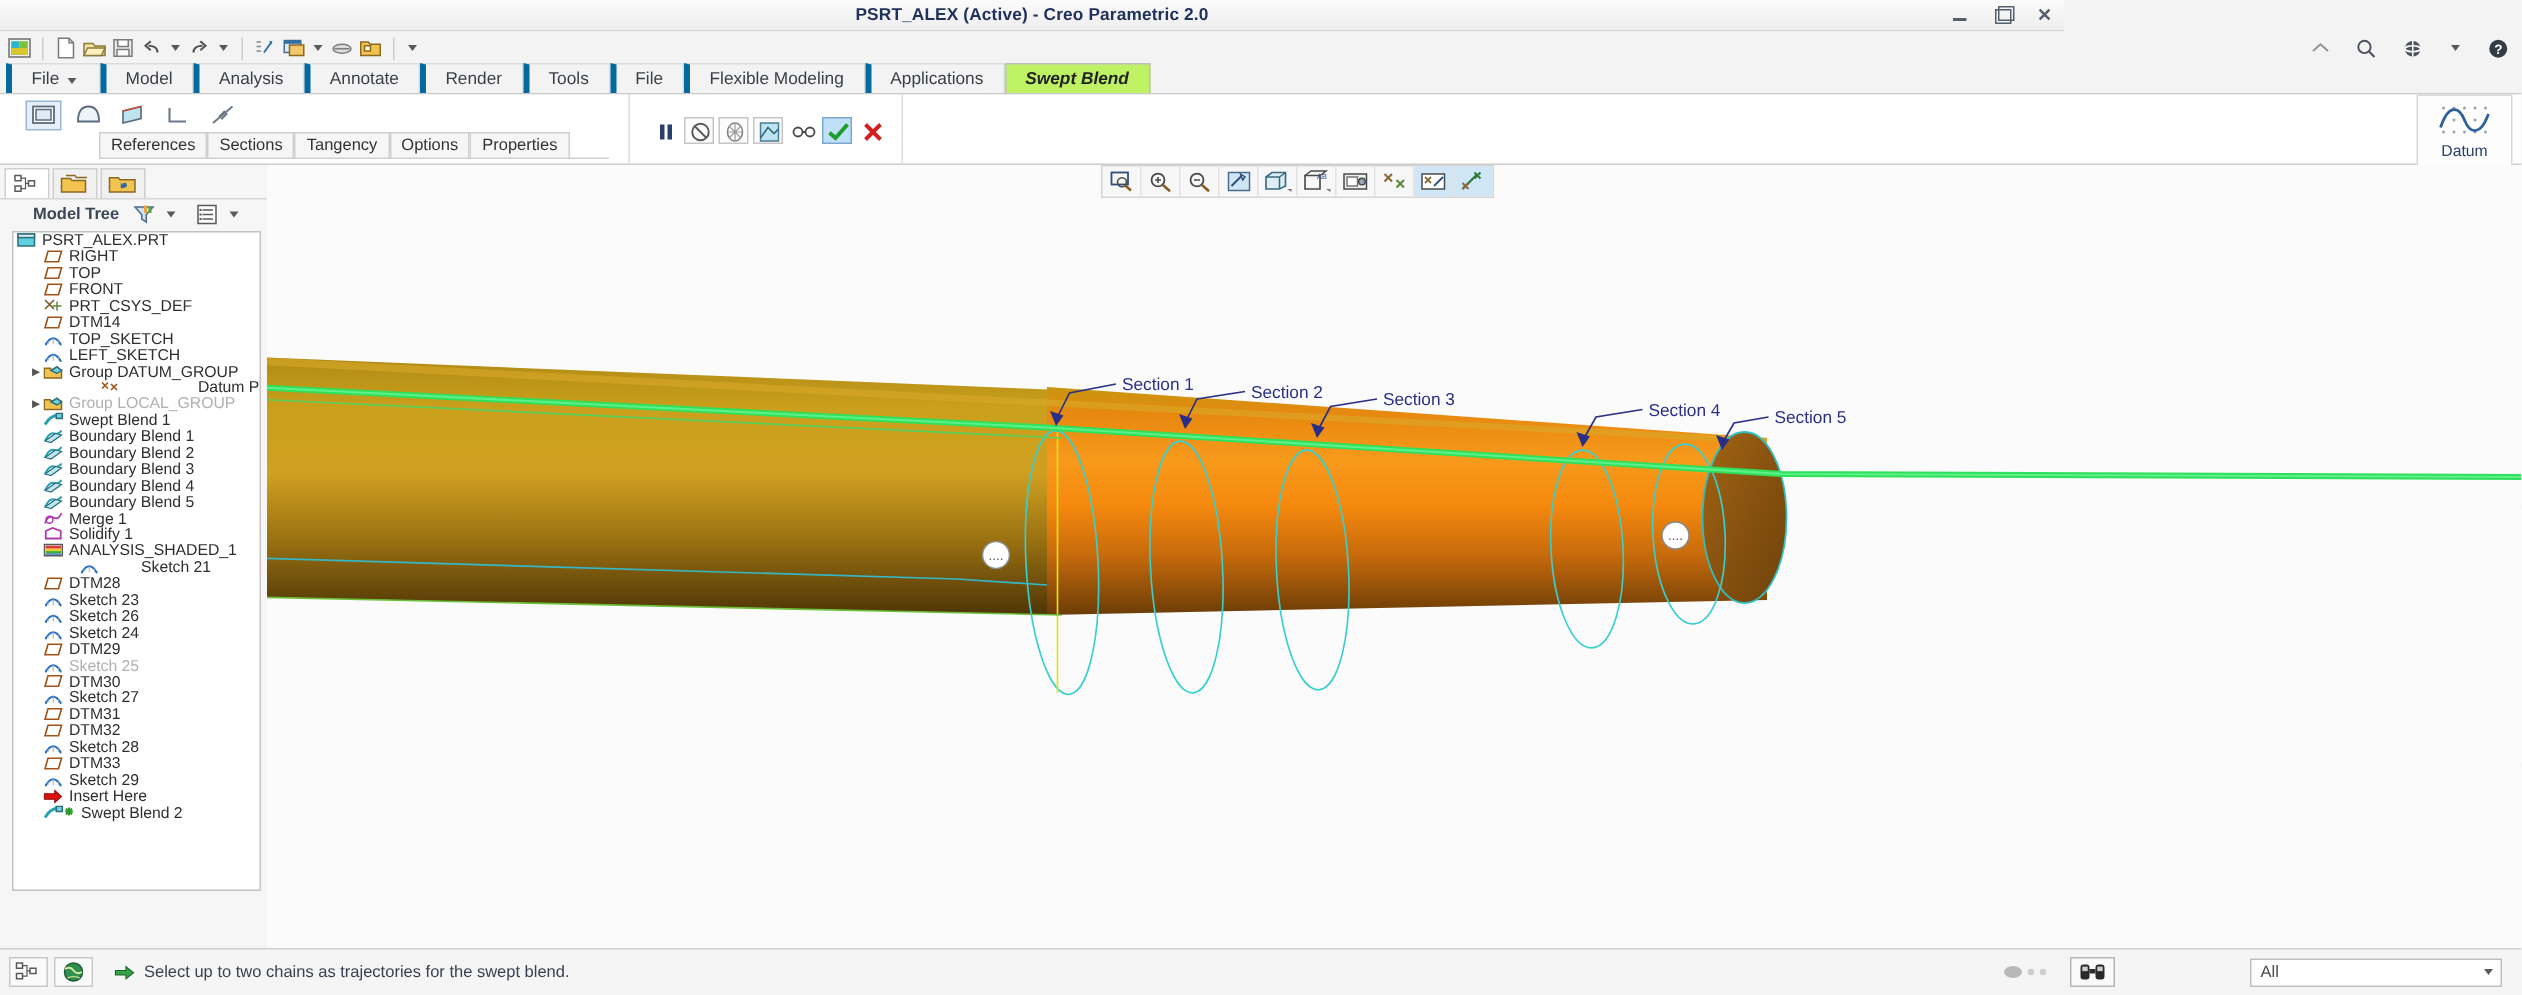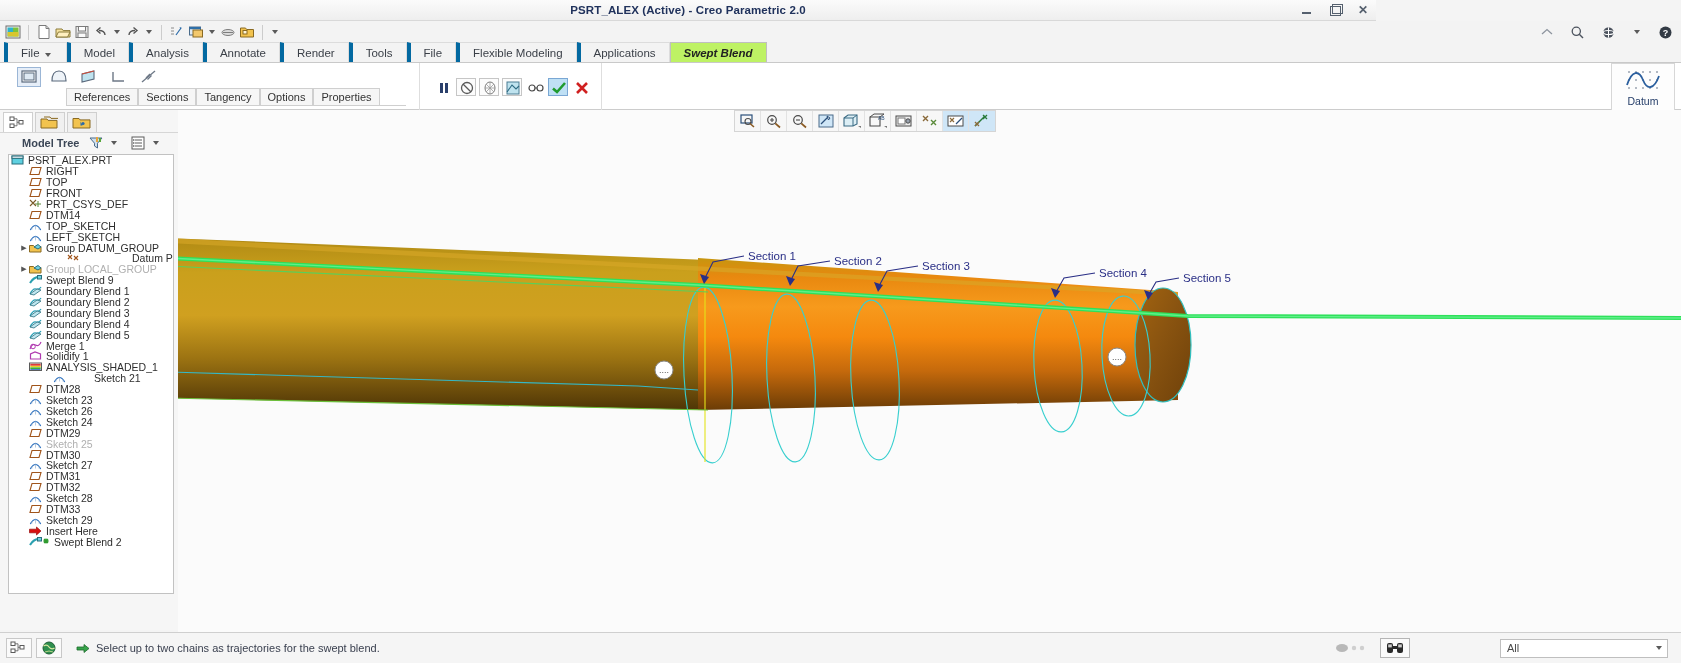--- a/index.html
+++ b/index.html
@@ -598,21 +598,21 @@
         <span>Group LOCAL_GROUP</span>
       </div>
       <div class="trow" style="padding-left: 10px;">
         <span class="expander"></span>
         <span class="ticon">
           <svg width="13" height="10" viewBox="0 0 13 10">
             <path d="M1 8 Q5 1 12 2" fill="none" stroke="#2aa0b0" stroke-width="2"></path>
             <rect x="8.5" y="0.5" width="4" height="3.5" fill="#6fd0e0" stroke="#2a6f7d"></rect>
           </svg>
         </span>
-        <span>Swept Blend 9</span>
+        <span>Swept Blend 1</span>
       </div>
       <div class="trow" style="padding-left: 10px;">
         <span class="expander"></span>
         <span class="ticon">
           <svg width="13" height="10" viewBox="0 0 13 10">
             <path d="M1 8 Q4 2 7 3 Q10 4 12 1" fill="none" stroke="#2a9fb5" stroke-width="1.3"></path>
             <path d="M1 8 L5 9 L12 4 L8 3Z" fill="#bfe6ef" stroke="#2a6f7d" stroke-width=".8"></path>
           </svg>
         </span>
         <span>Boundary Blend 1</span>

